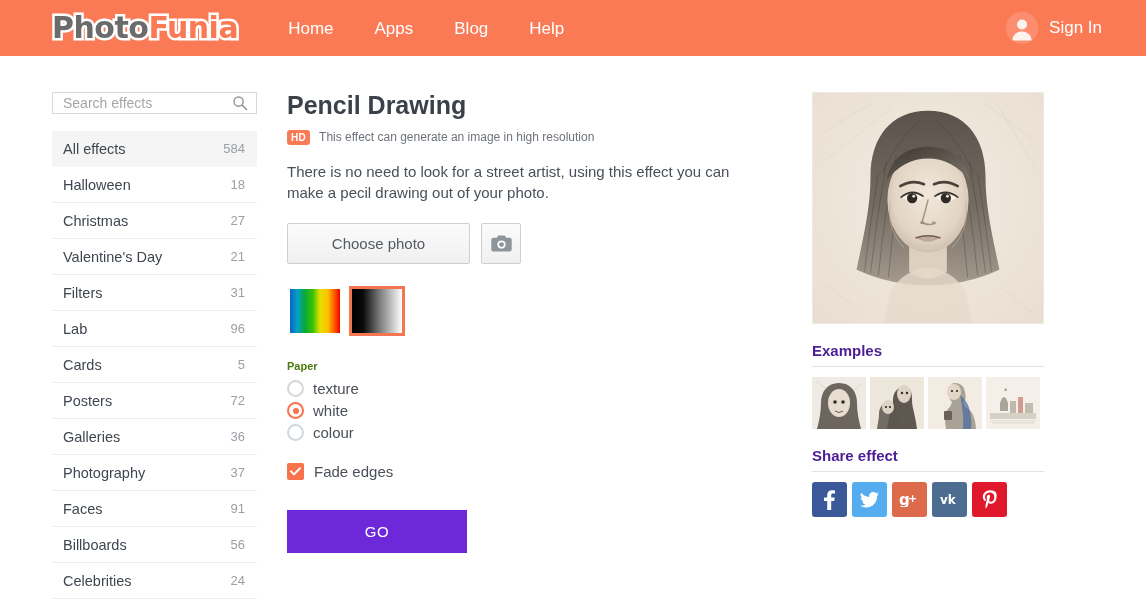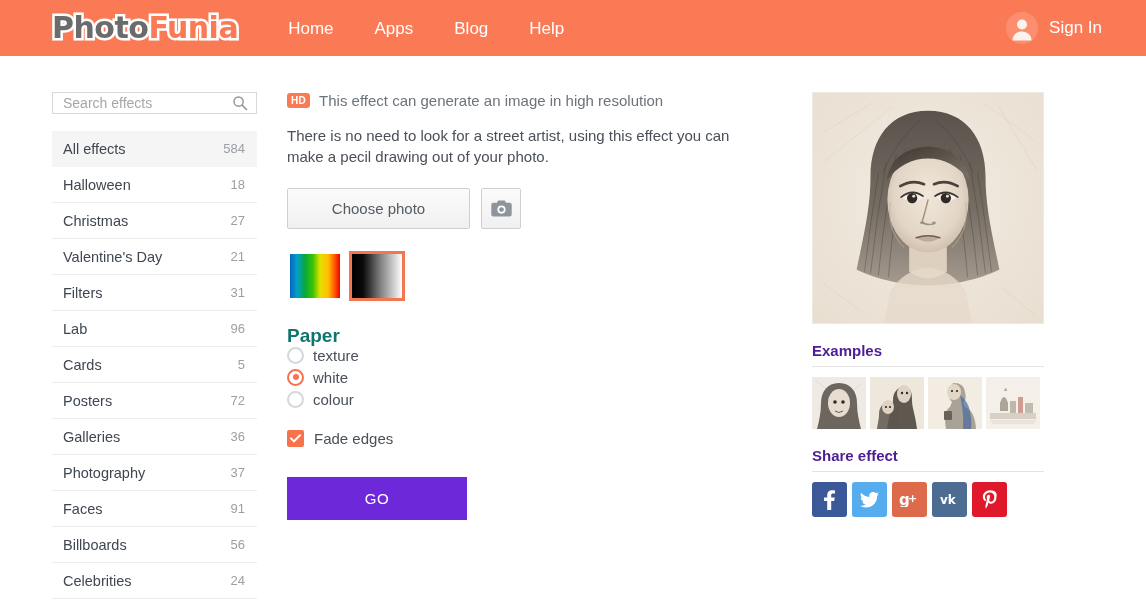--- a/index.html
+++ b/index.html
@@ -126,21 +126,21 @@
   .hd-badge {
     background: #fb7a56;
     color: #fff;
     font-size: 10px;
     font-weight: bold;
     border-radius: 3px;
     padding: 3px 4px 2px 4px;
     line-height: 1;
     letter-spacing: 0.3px;
   }
-  .hd-text { font-size: 15px; color: #6d737b; }
+  .hd-text { font-size: 12px; color: #6d737b; }
   .desc {
     font-size: 15px;
     line-height: 1.43;
     color: #4a5059;
     margin: 0 0 20px 0;
     max-width: 455px;
   }
 
   .upload-row { display: flex; align-items: flex-start; gap: 11px; margin-bottom: 22px; }
   .choose-photo {
@@ -166,23 +166,24 @@
   .swatch {
     width: 56px; height: 50px;
     cursor: pointer;
     border: 3px solid transparent;
     padding: 0;
   }
   .swatch.selected { border-color: #f47552; }
   .swatch-inner { width: 100%; height: 100%; display: block; }
 
   .group-label {
-    font-size: 19px;
+    font-size: 11px;
     font-weight: bold;
-    color: #0f766e;
+    color: #4d7c0f;
+    margin-bottom: 8px;
   }
   .opt-row {
     display: flex; align-items: center;
     gap: 9px;
     margin-bottom: 5px;
     cursor: pointer;
   }
   .radio {
     width: 17px; height: 17px;
     border-radius: 50%;
@@ -338,20 +339,21 @@
         <span class="cat-count">56</span>
       </div>
       <div class="cat-item">
         <span class="cat-name">Celebrities</span>
         <span class="cat-count">24</span>
       </div>
     </div>
   </aside>
 
   <main class="main">
+    <h1 class="effect-title">Pencil Drawing</h1>
 
     <div class="hd-line">
       <span class="hd-badge">HD</span>
       <span class="hd-text">This effect can generate an image in high resolution</span>
     </div>
 
     <p class="desc">There is no need to look for a street artist, using this effect you can make a pecil drawing out of your photo.</p>
 
     <div class="upload-row">
       <button class="choose-photo">Choose photo</button>

